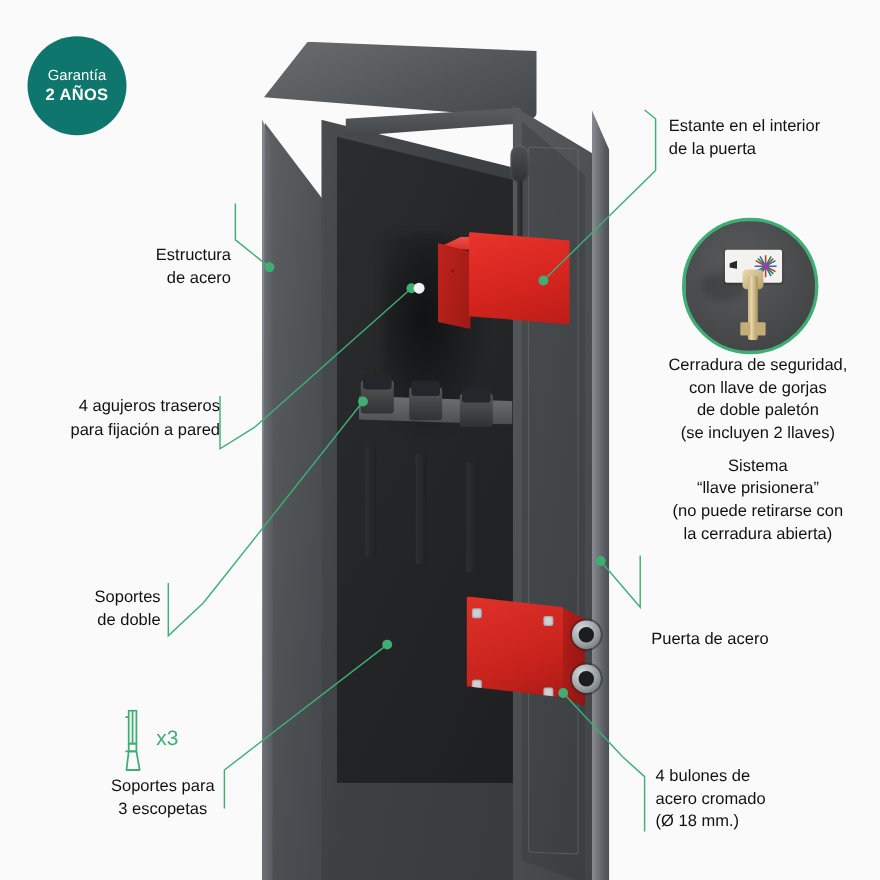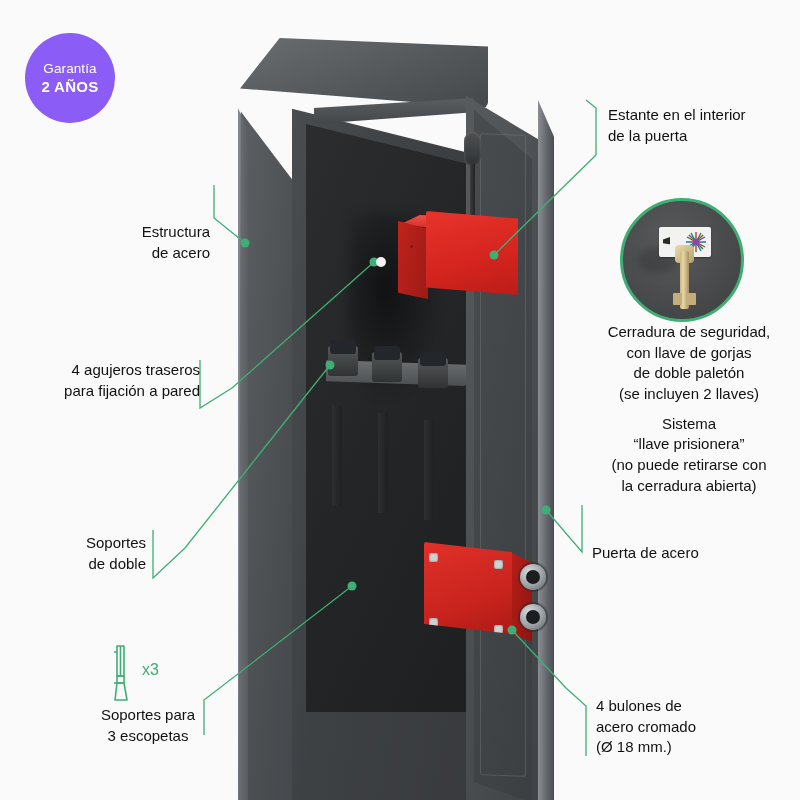--- a/index.html
+++ b/index.html
@@ -8,21 +8,21 @@
     background:#fafafa;
     font-family:"Liberation Sans", sans-serif;
     color:#1a1a1a;
     position:relative;
   }
   .stage{position:absolute;inset:0;}
 
   
   .badge{
     position:absolute;left:25px;top:33px;width:90px;height:90px;
-    border-radius:50%;background:#8b5cf6;color:#fff;
+    border-radius:50%;background:#0f766e;color:#fff;
     display:flex;flex-direction:column;align-items:center;justify-content:center;
     line-height:1.15;
   }
   .badge .b1{font-size:13.5px;font-weight:400;letter-spacing:.1px;}
   .badge .b2{font-size:15px;font-weight:700;letter-spacing:.3px;margin-top:2px;}
 
   
   .safe{position:absolute;left:228px;top:38px;width:340px;height:762px;}
 
   .safe-top{
@@ -211,21 +211,21 @@
   }
   .key-head{
     position:absolute;left:52px;top:44px;width:19px;height:18px;border-radius:4px;
     background:linear-gradient(135deg,#e9dbae,#b79f6c);
   }
   .key-bit1{position:absolute;left:50px;top:92px;width:9px;height:12px;background:#c4ad79;border-radius:1px;}
   .key-bit2{position:absolute;left:64px;top:92px;width:9px;height:12px;background:#c4ad79;border-radius:1px;}
 
   
   .gunwrap{position:absolute;left:108px;top:645px;width:120px;height:60px;}
-  .gun-x{position:absolute;left:34px;top:16px;font-size:16px;color:#3fae75;font-weight:400;}
+  .gun-x{position:absolute;left:34px;top:16px;font-size:19px;color:#3fae75;font-weight:400;}
 </style>
 </head>
 <body>
 
 <div class="stage">
 
   <div class="badge">
     <div class="b1">Garantía</div>
     <div class="b2">2 AÑOS</div>
   </div>
@@ -389,21 +389,21 @@
     <span class="reg">con llave de gorjas</span><br>
     <span class="reg">de doble paletón</span><br>
     <span class="reg">(se incluyen 2 llaves)</span>
     <div style="height:9px;"></div>
     <span class="reg">Sistema</span><br>
     <b>“llave prisionera”</b><br>
     <span class="reg">(no puede retirarse con</span><br>
     <span class="reg">la cerradura abierta)</span>
   </div>
 
-  <div class="label l-align" style="left:592px;top:543px;width:200px;">
+  <div class="label l-align" style="left:592px;top:571px;width:200px;">
     <b>Puerta de acero</b>
   </div>
 
   <div class="label l-align" style="left:596px;top:696px;width:200px;">
     <b>4 bulones</b><span class="reg"> de</span><br>
     <span class="reg">acero cromado</span><br>
     <span class="reg">(Ø 18 mm.)</span>
   </div>
 
 </div>

